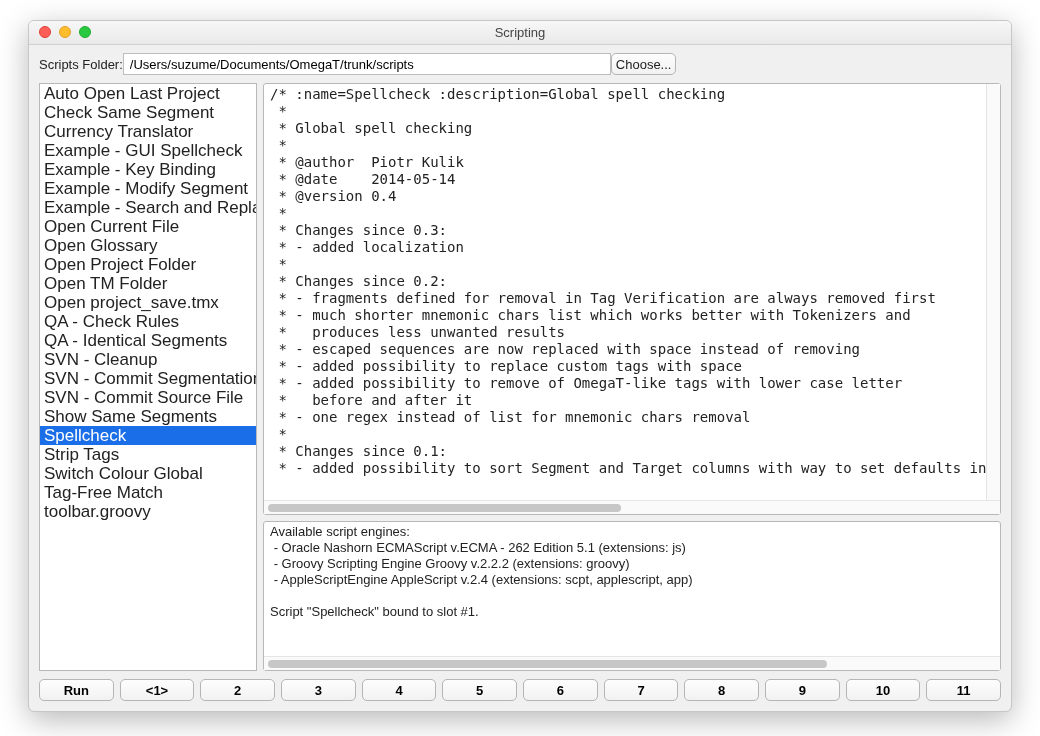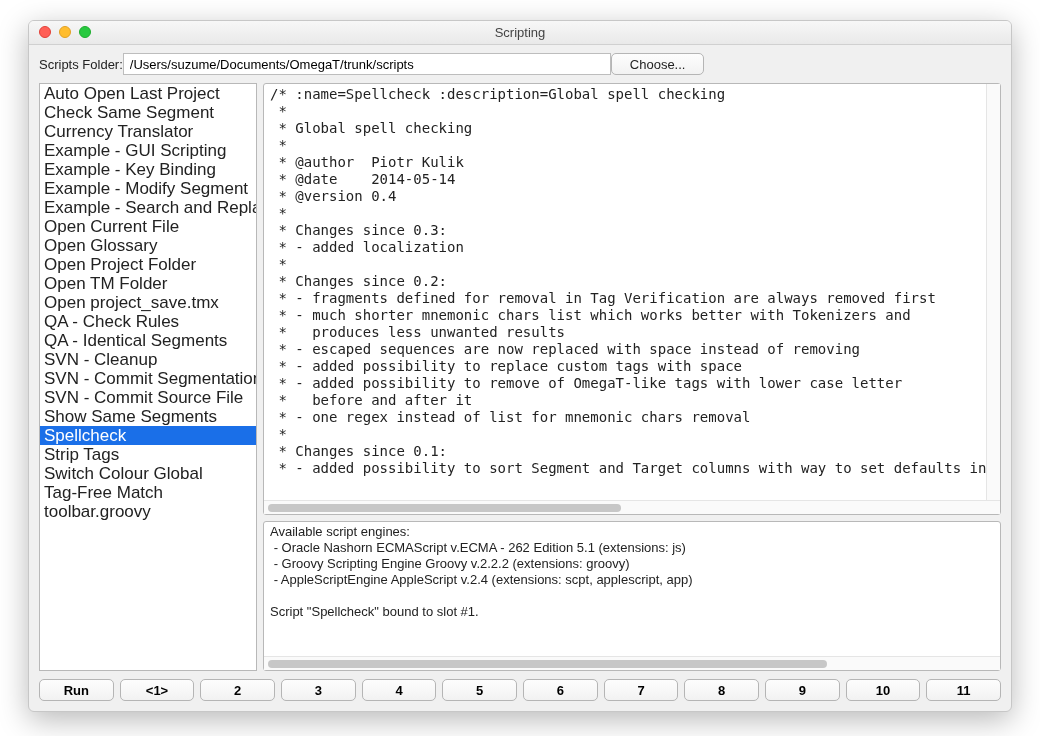--- a/index.html
+++ b/index.html
@@ -62,21 +62,21 @@
     width: 488px;
     height: 22px;
     padding: 2px 6px;
     font-size: 13px;
     background: #fff;
     border: 1px solid #bdbdbd;
     border-radius: 0;
   }
   .btn {
     height: 22px;
-    padding: 0 18px;
+    padding: 0 4px;
     font-size: 13px;
     background: linear-gradient(#fdfdfd, #f2f2f2);
     border: 1px solid #b5b5b5;
     border-radius: 5px;
     color: #222;
     cursor: default;
   }
 
   .main-split {
     display: flex;
@@ -195,21 +195,21 @@
       <input class="folder-input" type="text" value="/Users/suzume/Documents/OmegaT/trunk/scripts" style="">
       <button class="btn">Choose...</button>
     </div>
 
     <div class="main-split">
 
       <div class="script-list" id="script-list">
           <div class="script-item">Auto Open Last Project</div>
           <div class="script-item">Check Same Segment</div>
           <div class="script-item">Currency Translator</div>
-          <div class="script-item">Example - GUI Scripting</div>
+          <div class="script-item">Example - GUI Spellcheck</div>
           <div class="script-item">Example - Key Binding</div>
           <div class="script-item">Example - Modify Segment</div>
           <div class="script-item">Example - Search and Replace</div>
           <div class="script-item">Open Current File</div>
           <div class="script-item">Open Glossary</div>
           <div class="script-item">Open Project Folder</div>
           <div class="script-item">Open TM Folder</div>
           <div class="script-item">Open project_save.tmx</div>
           <div class="script-item">QA - Check Rules</div>
           <div class="script-item">QA - Identical Segments</div>

